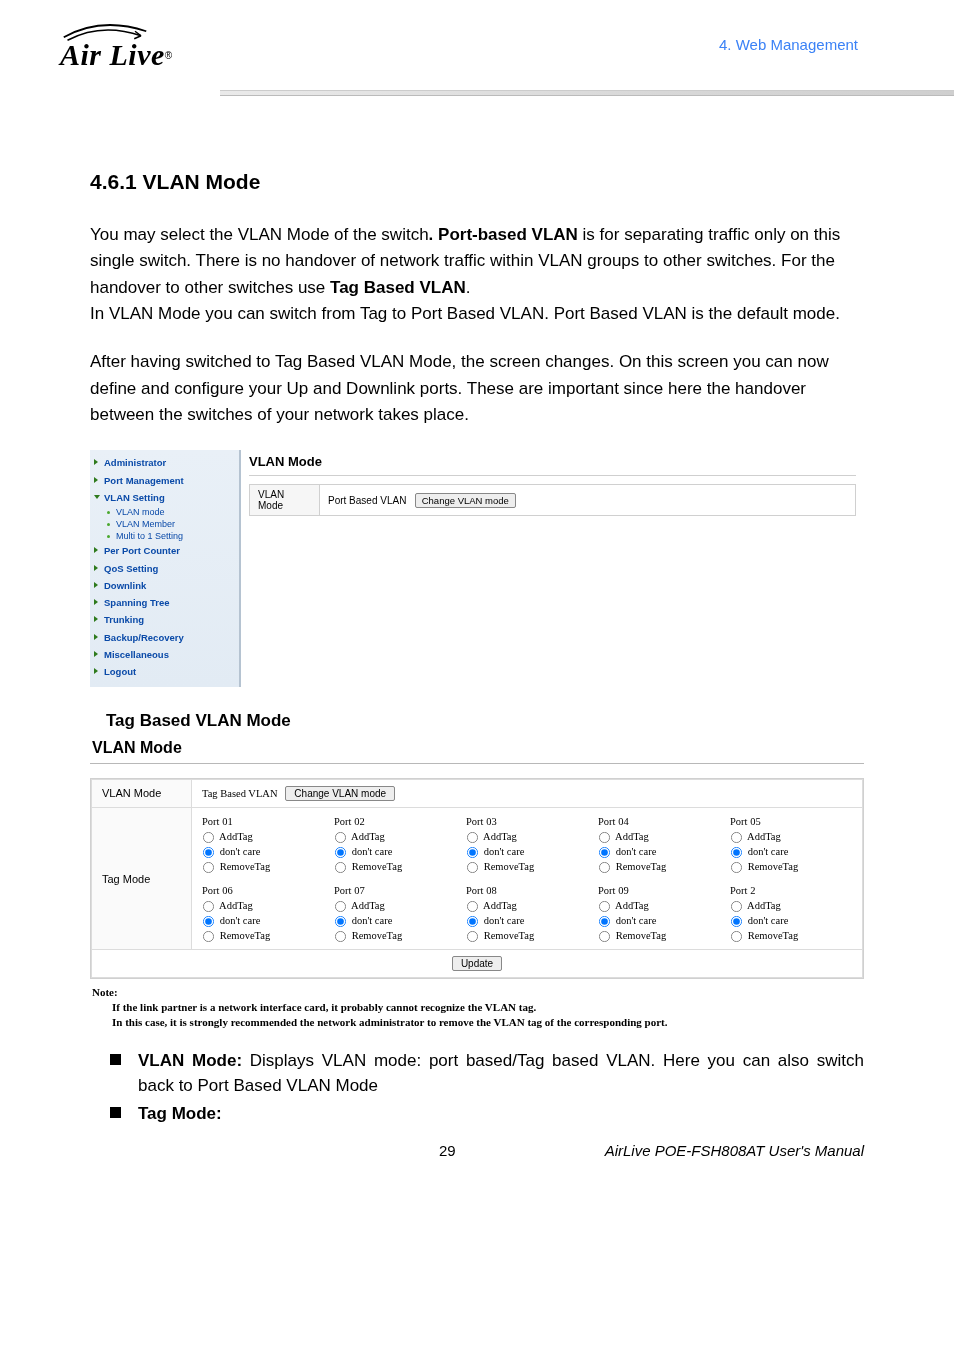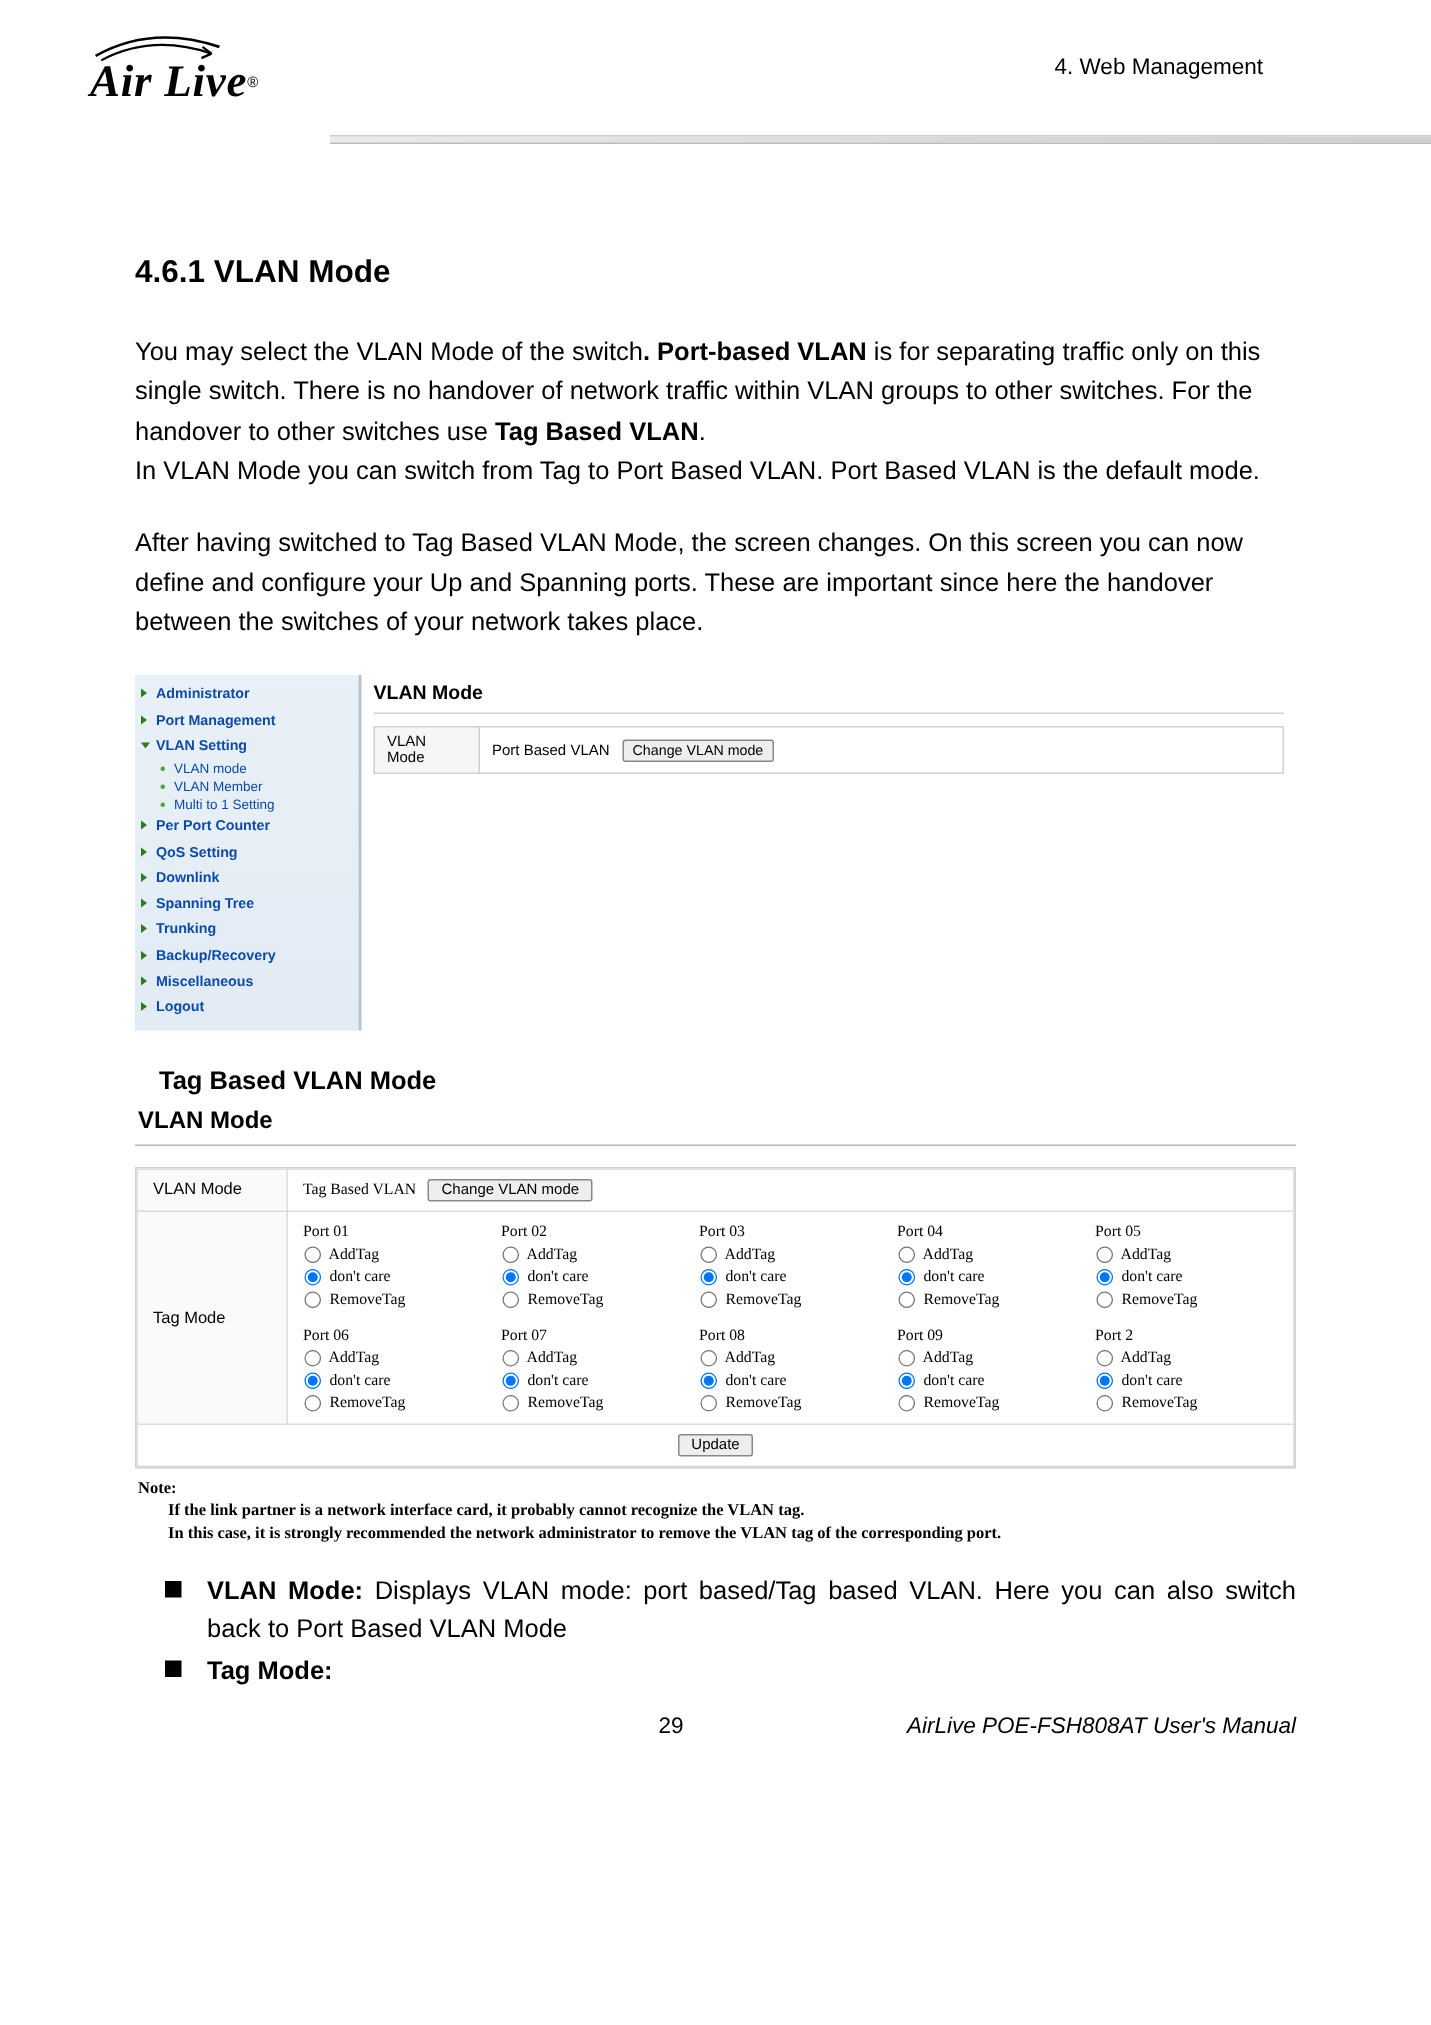--- a/index.html
+++ b/index.html
@@ -17,21 +17,21 @@
     align-items: flex-start;
     justify-content: space-between;
     padding: 20px 60px 0 60px;
     position: relative;
     height: 110px;
   }
   .logo-wrap { display: flex; flex-direction: column; align-items: flex-start; }
   .logo-swish { width: 90px; height: 24px; margin-bottom: -6px; }
   .logo-text { font-family: Georgia, 'Times New Roman', serif; font-weight: bold; font-style: italic; font-size: 30px; letter-spacing: 0.5px; }
   .logo-reg { font-size: 10px; vertical-align: super; }
-  .chapter-label { font-size: 15px; color: #000000; margin-top: 16px; margin-right: 52px; }
+  .chapter-label { font-size: 15px; color: #3b82f6; margin-top: 16px; margin-right: 36px; }
   .header-rule {
     position: absolute;
     left: 220px; right: 0; top: 90px;
     height: 6px;
     background: linear-gradient(to right, #eaeaea 0%, #d8d8d8 60%, #cfcfcf 100%);
     border-top: 1px solid #ccc;
     border-bottom: 1px solid #bbb;
   }
   .content { padding: 40px 90px 0 90px; }
   h2.section { font-size: 21px; font-weight: bold; margin: 20px 0 28px 0; }
@@ -194,21 +194,21 @@
 
   <div class="content">
     <h2 class="section">4.6.1 VLAN Mode</h2>
 
     <p class="para">
       <span>You may select the VLAN Mode of the switch</span><span class="bold">. Port-based VLAN</span><span> is for separating traffic only on this single switch. There is no handover of network traffic within VLAN groups to other switches. For the handover to other switches use </span><span class="bold">Tag Based VLAN</span><span>.</span>
       <br>
       <span>In VLAN Mode you can switch from Tag to Port Based VLAN. Port Based VLAN is the default mode.</span>
     </p>
 
-    <p class="para">After having switched to Tag Based VLAN Mode, the screen changes. On this screen you can now define and configure your Up and Spanning ports. These are important since here the handover between the switches of your network takes place.</p>
+    <p class="para">After having switched to Tag Based VLAN Mode, the screen changes. On this screen you can now define and configure your Up and Downlink ports. These are important since here the handover between the switches of your network takes place.</p>
 
     <div class="ss1">
       <div class="sidebar">
         <div class="menu-item">Administrator</div>
         <div class="menu-item">Port Management</div>
         <div class="menu-item open">VLAN Setting</div>
         <div class="sub-item">VLAN mode</div>
         <div class="sub-item">VLAN Member</div>
         <div class="sub-item">Multi to 1 Setting</div>
         <div class="menu-item">Per Port Counter</div>

